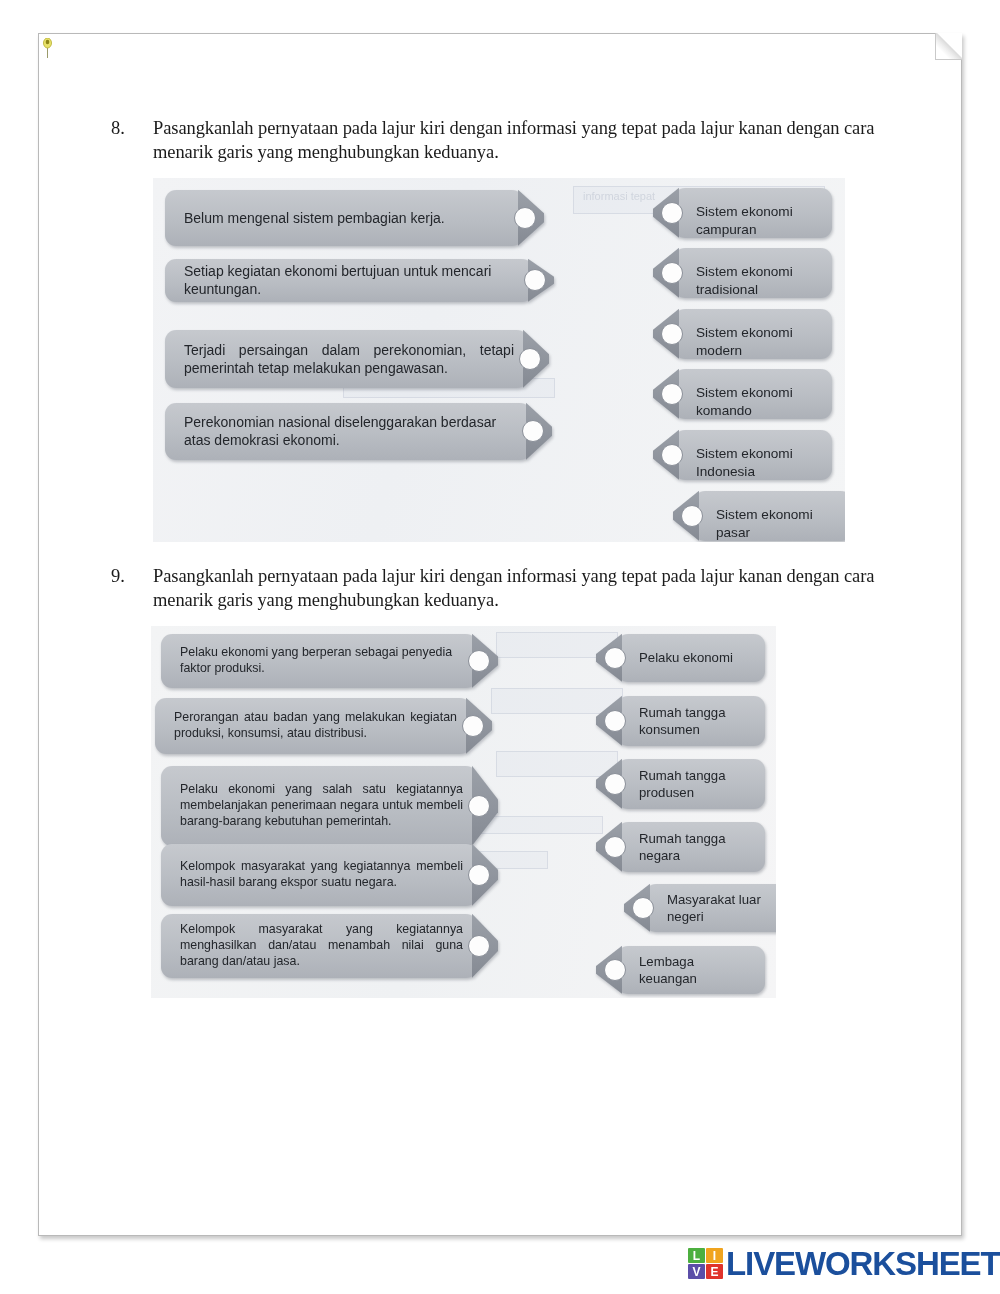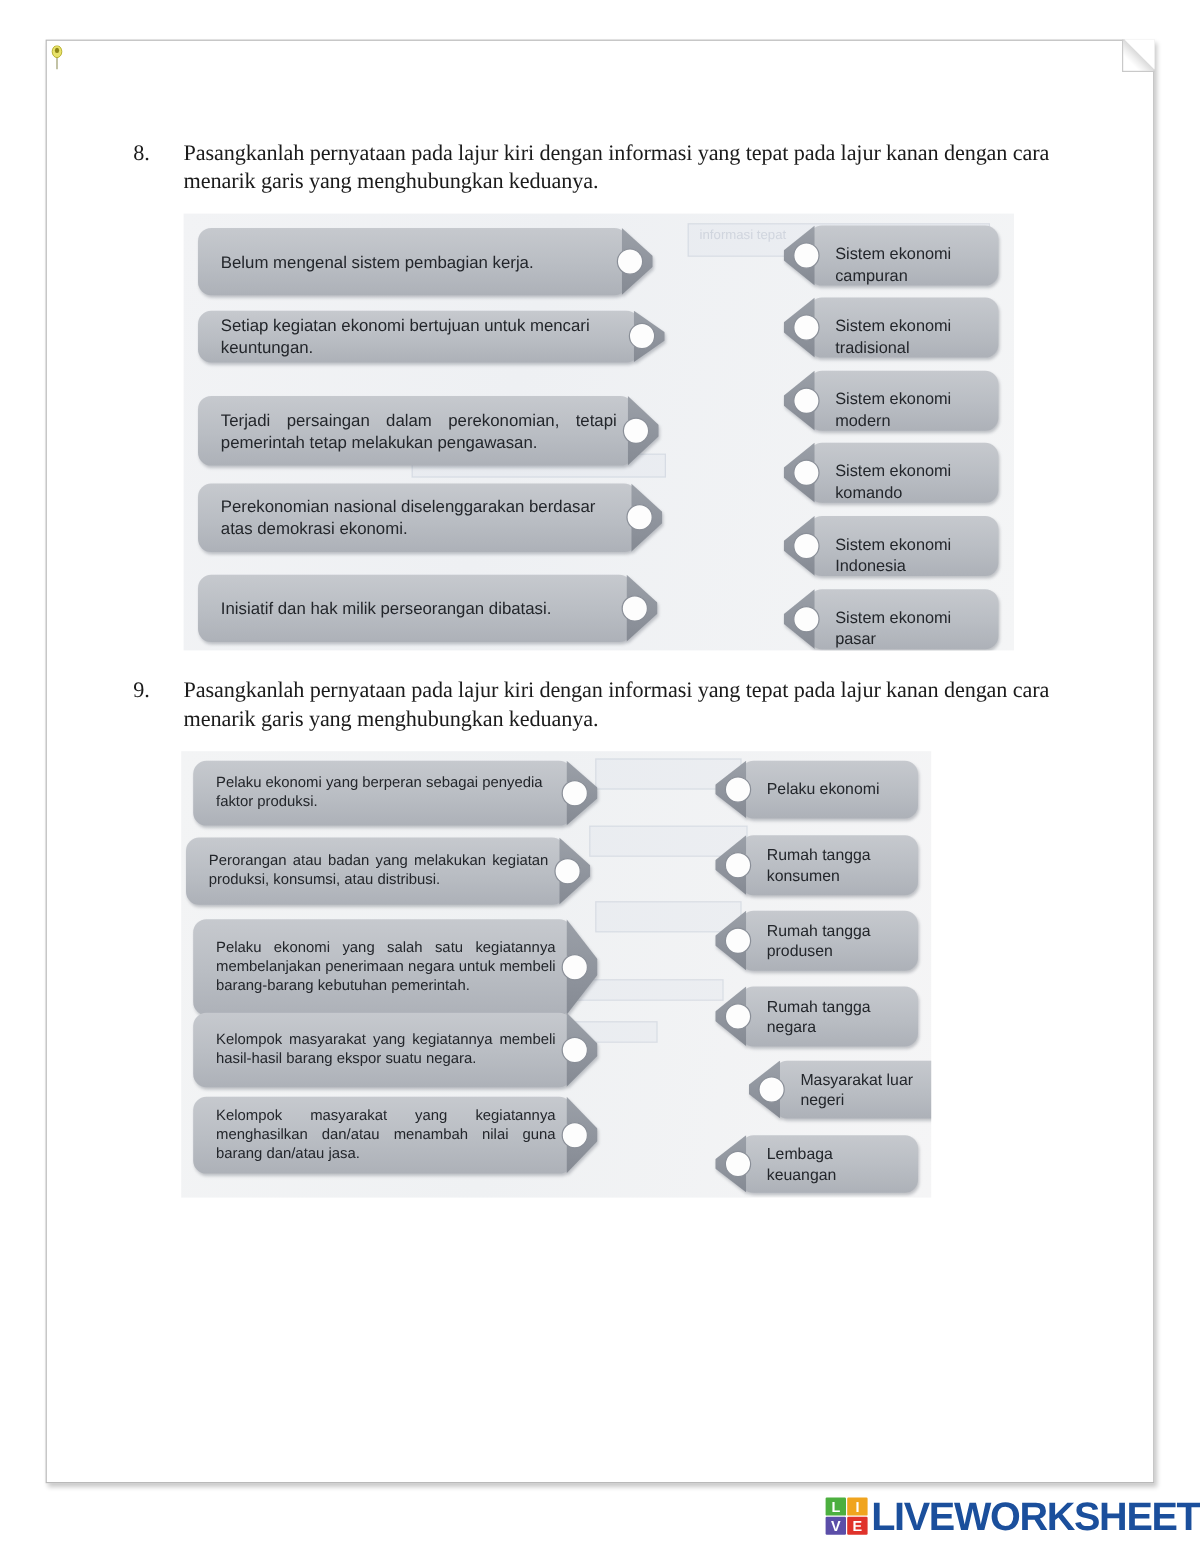--- a/index.html
+++ b/index.html
@@ -270,27 +270,20 @@
       </div>
 
       <div class="card card-left justify" style="left:12px; top:152px; width:363px; height:58px;">
         <div class="card-body">
           <div class="tab"></div>
           <div class="connector"></div>
           <div class="card-text">Terjadi persaingan dalam perekonomian, tetapi pemerintah tetap melakukan pengawasan.</div>
         </div>
       </div>
 
-      <div class="card card-left" style="left:12px; top:301px; width:362px; height:56px;">
-        <div class="card-body">
-          <div class="tab"></div>
-          <div class="connector"></div>
-          <div class="card-text">Inisiatif dan hak milik perseorangan dibatasi.</div>
-        </div>
-      </div>
 
       <div class="card card-right" style="left:521px; top:10px; width:158px; height:50px;">
         <div class="card-body">
           <div class="tab"></div>
           <div class="connector"></div>
           <div class="card-text">Sistem ekonomi campuran</div>
         </div>
       </div>
 
       <div class="card card-right" style="left:521px; top:131px; width:158px; height:50px;">
@@ -318,21 +311,21 @@
       </div>
 
       <div class="card card-right" style="left:521px; top:252px; width:158px; height:50px;">
         <div class="card-body">
           <div class="tab"></div>
           <div class="connector"></div>
           <div class="card-text">Sistem ekonomi Indonesia</div>
         </div>
       </div>
 
-      <div class="card card-right" style="left:521px; top:313px; width:158px; height:50px;">
+      <div class="card card-right" style="left:541px; top:313px; width:158px; height:50px;">
         <div class="card-body">
           <div class="tab"></div>
           <div class="connector"></div>
           <div class="card-text">Sistem ekonomi pasar</div>
         </div>
       </div>
     </div>
   </div>
 
   <div class="question-block" id="q9-block">

